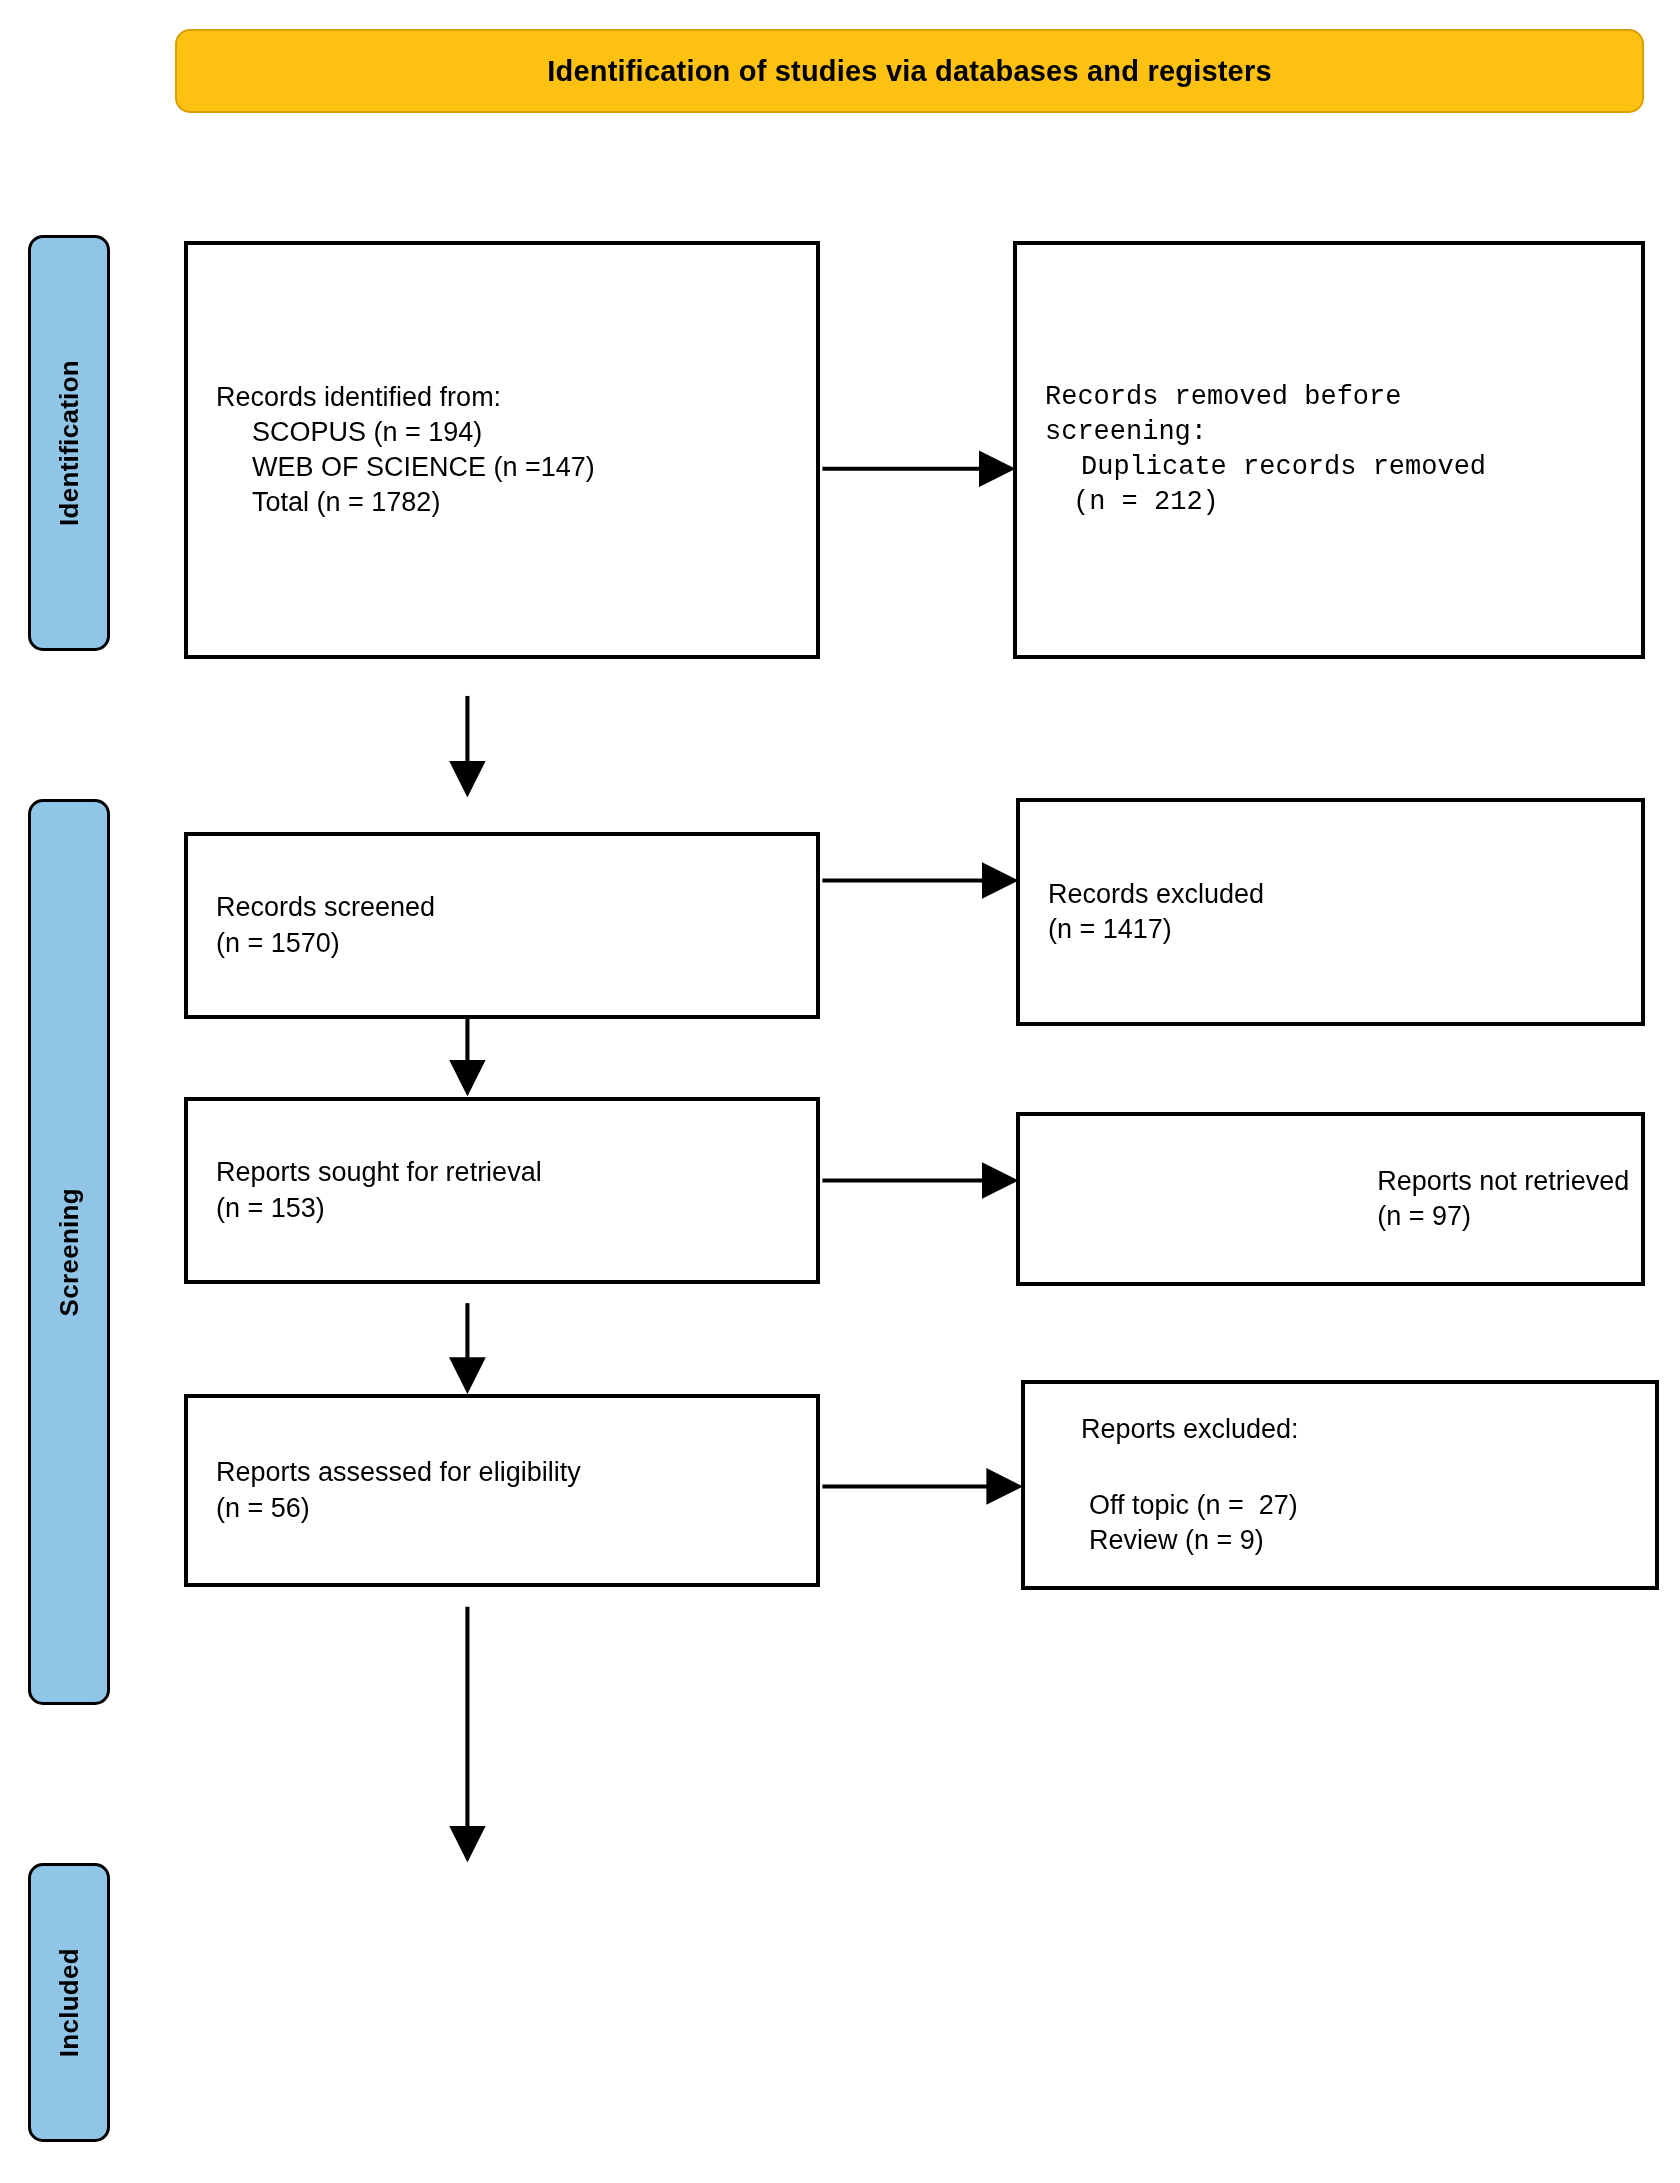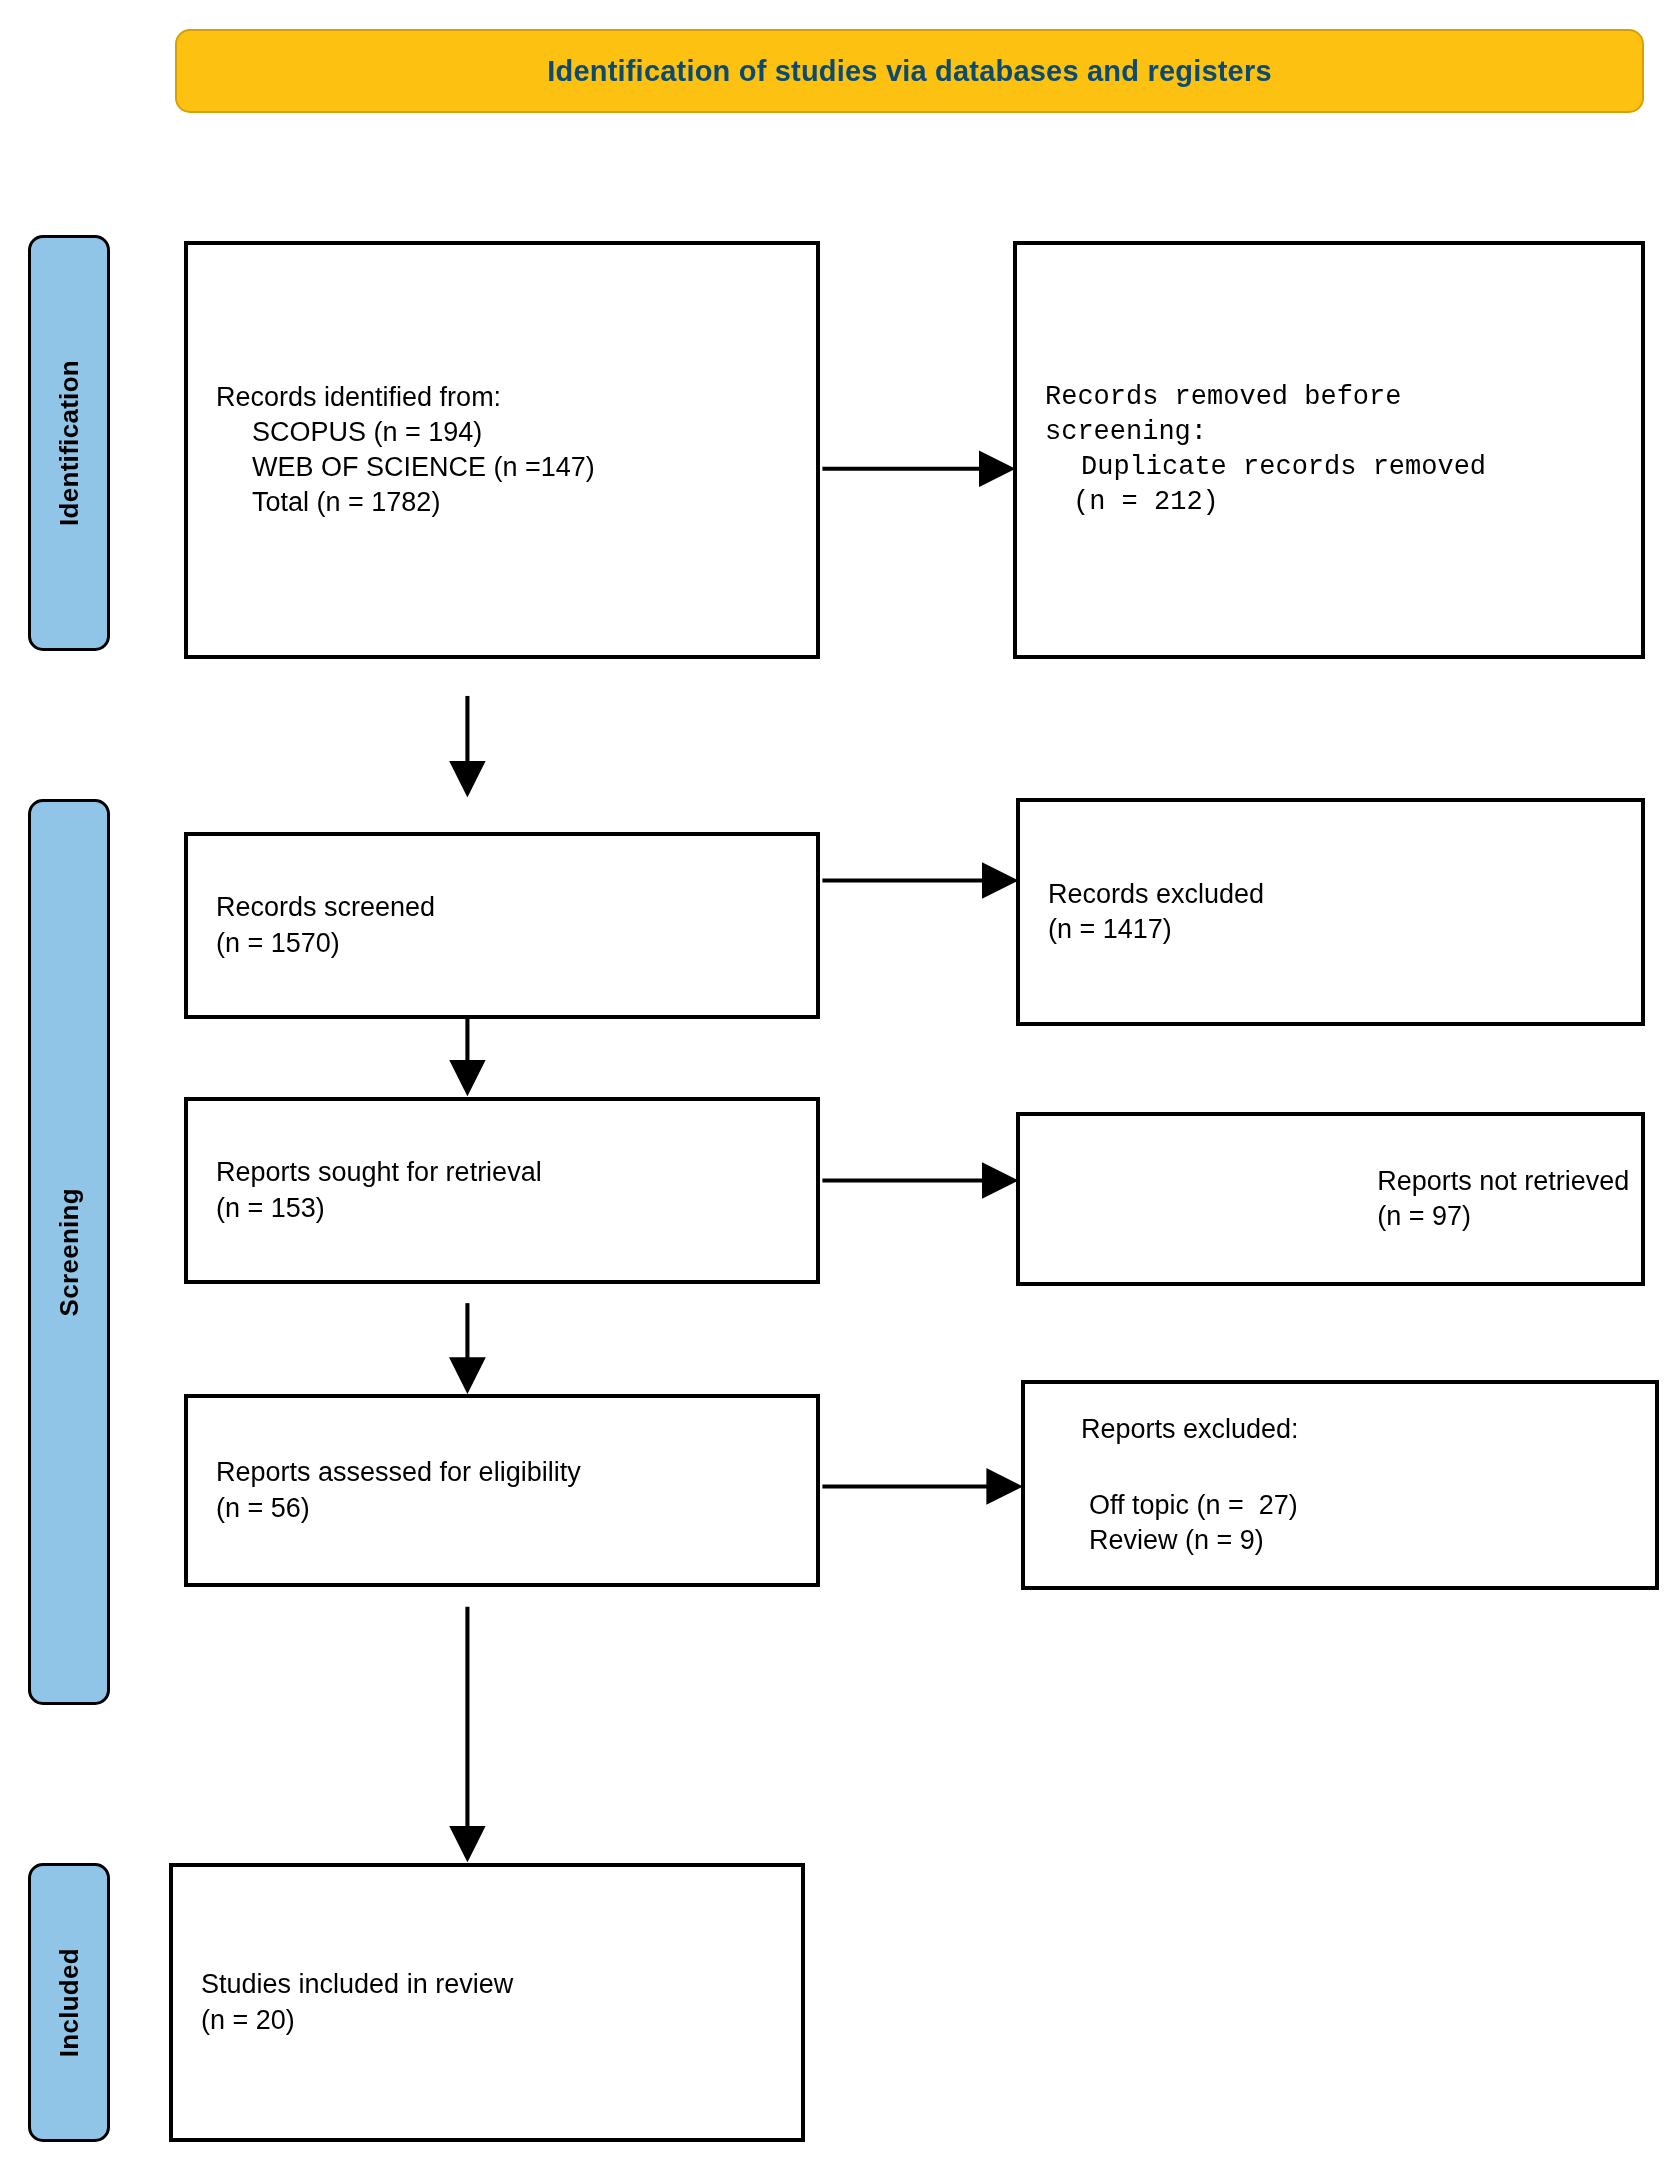--- a/index.html
+++ b/index.html
@@ -31,21 +31,21 @@
     border: 2.9px solid #d9a006;
     border-radius: 15px;
     box-sizing: border-box;
     display: flex;
     align-items: center;
     justify-content: center;
   }
   .header-title {
     font-size: 29px;
     font-weight: bold;
-    color: #0c4a6e;
+    color: #000000;
     letter-spacing: 0.2px;
     text-align: center;
   }
 
   
   .stage-bar {
     position: absolute;
     background: #90c5e8;
     border: 3.5px solid #000000;
     border-radius: 15px;
@@ -207,21 +207,15 @@
 
   <div class="flow-box" id="box-reports-excl">
     <div class="pad">
       <div class="line indent-sm">Reports excluded:</div>
       <div class="spacer-line"></div>
       <div class="line indent">Off topic (n =  27)</div>
       <div class="line indent">Review (n = 9)</div>
     </div>
   </div>
 
-  <div class="flow-box" id="box-included">
-    <div class="pad">
-      <div class="line">Studies included in review</div>
-      <div class="line">(n = 20)</div>
-    </div>
-  </div>
 
 </div>
 
 
 </body></html>

